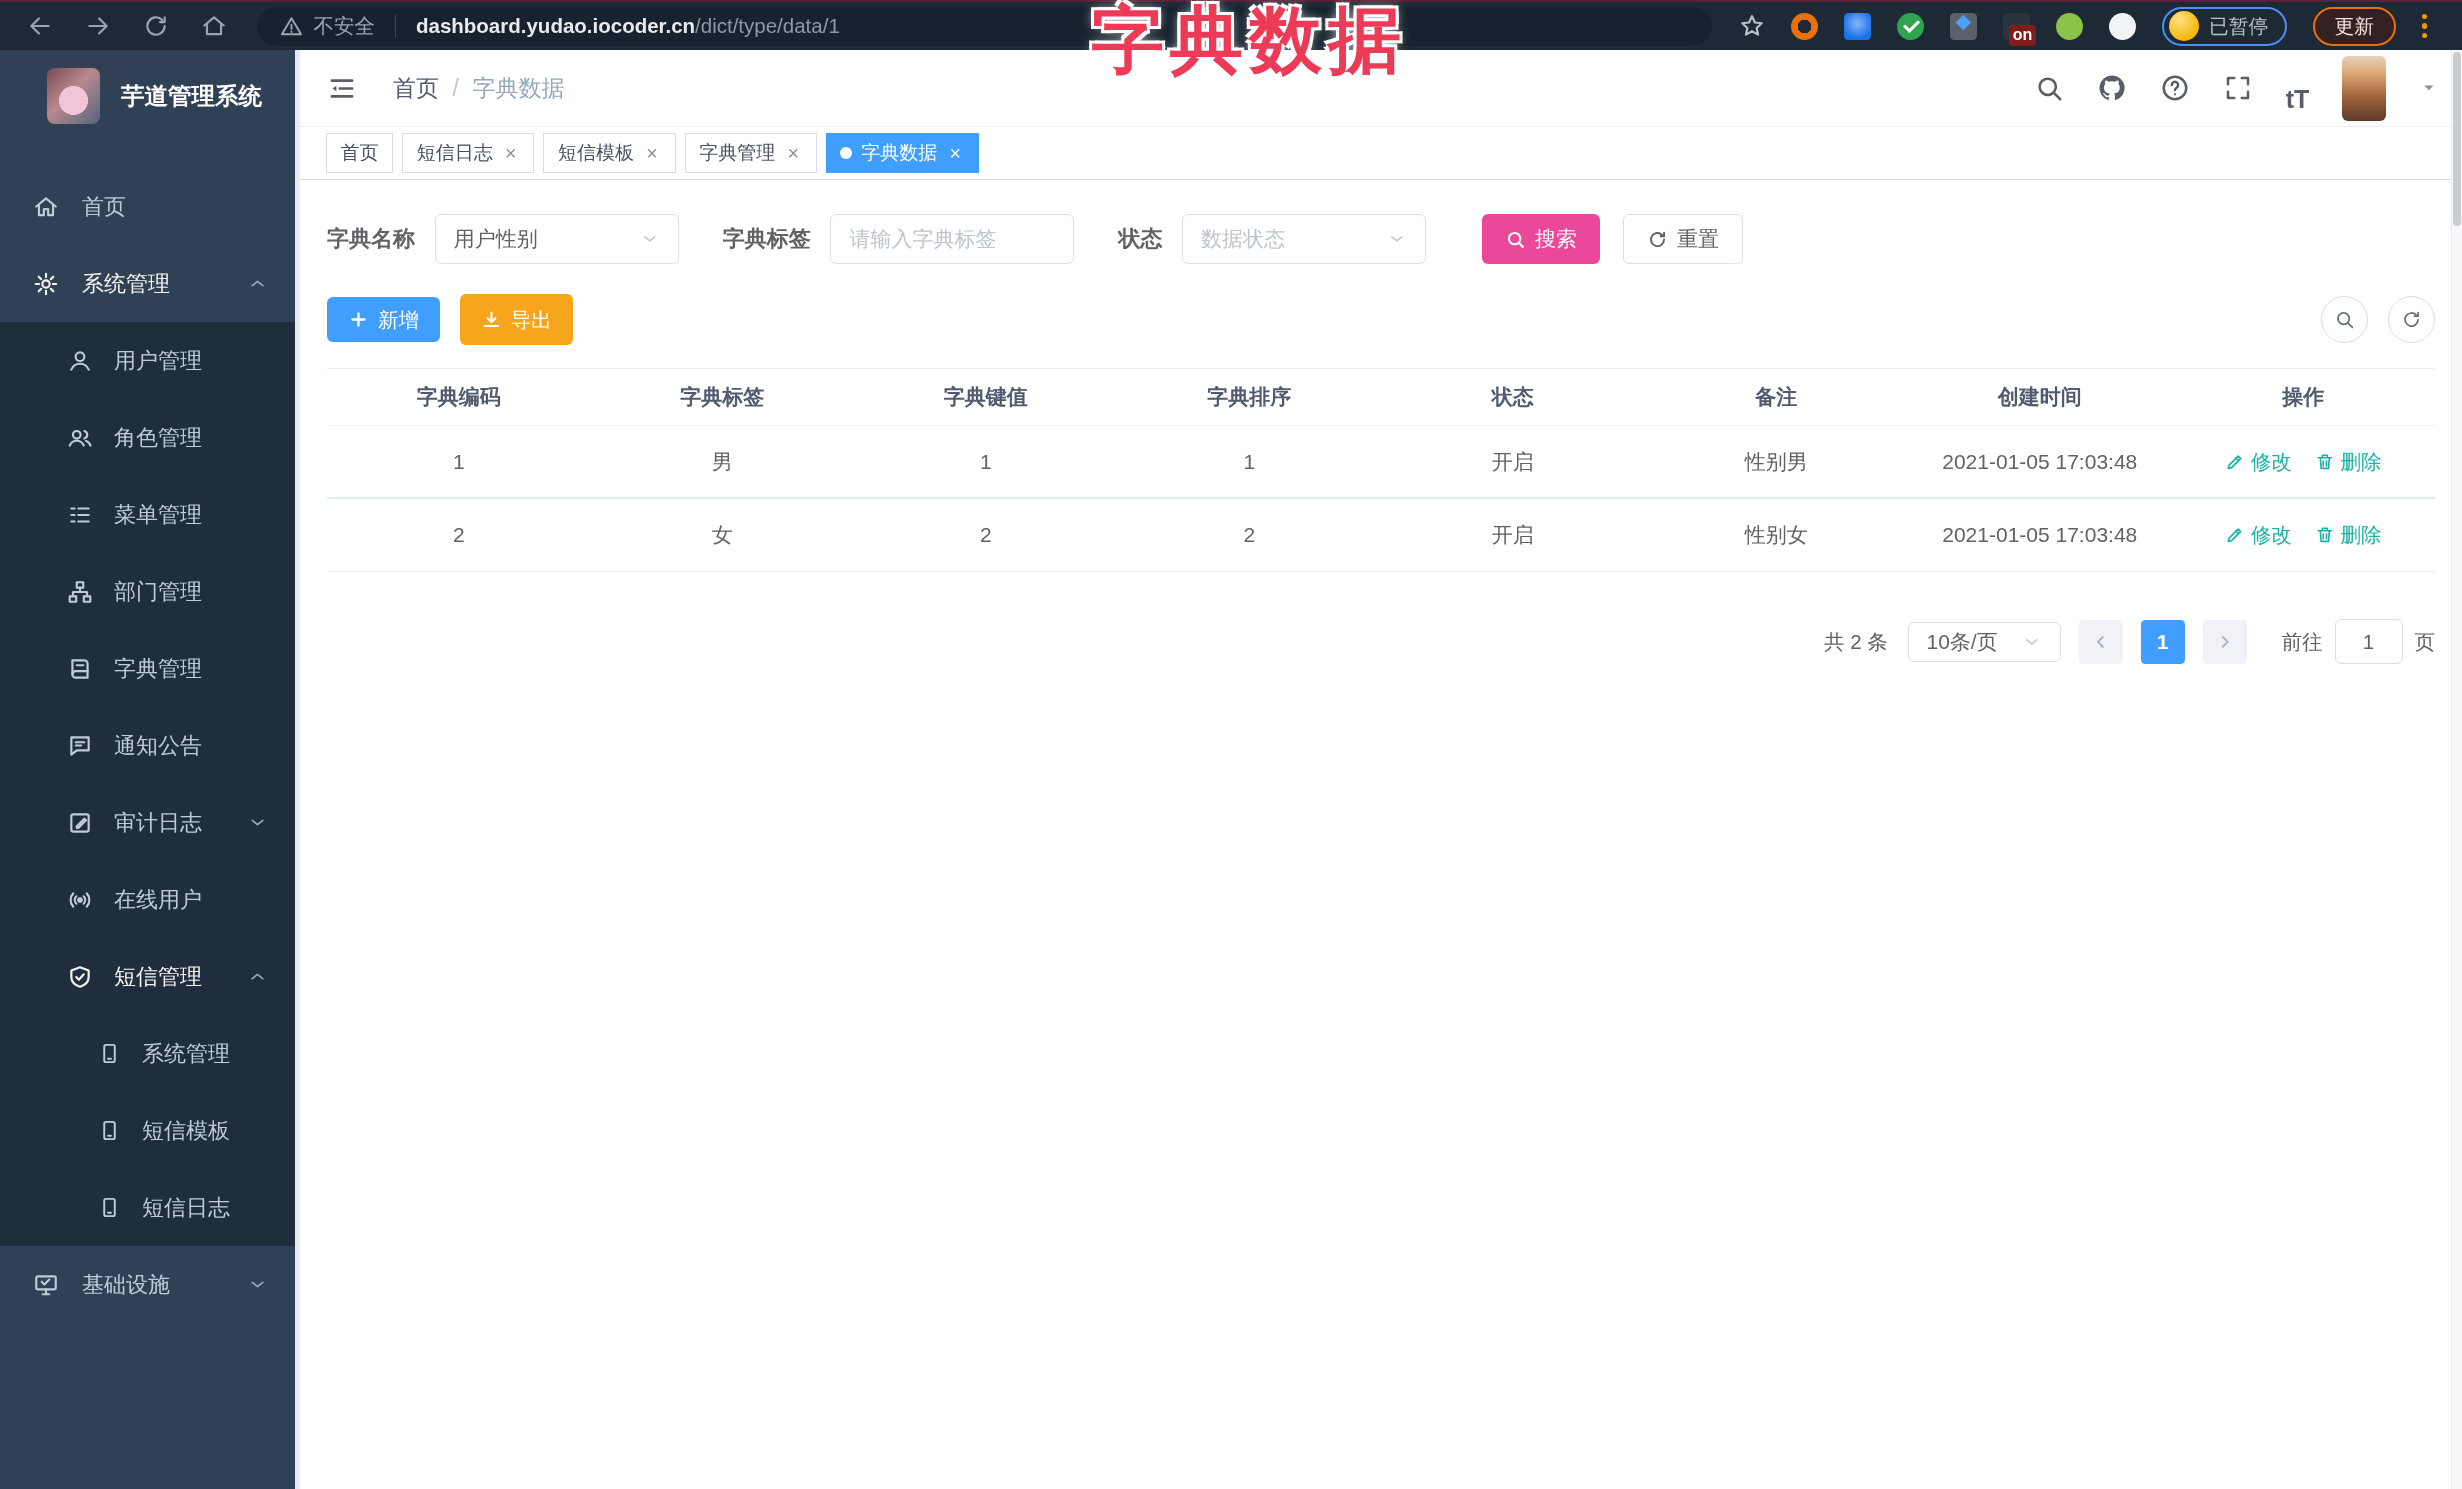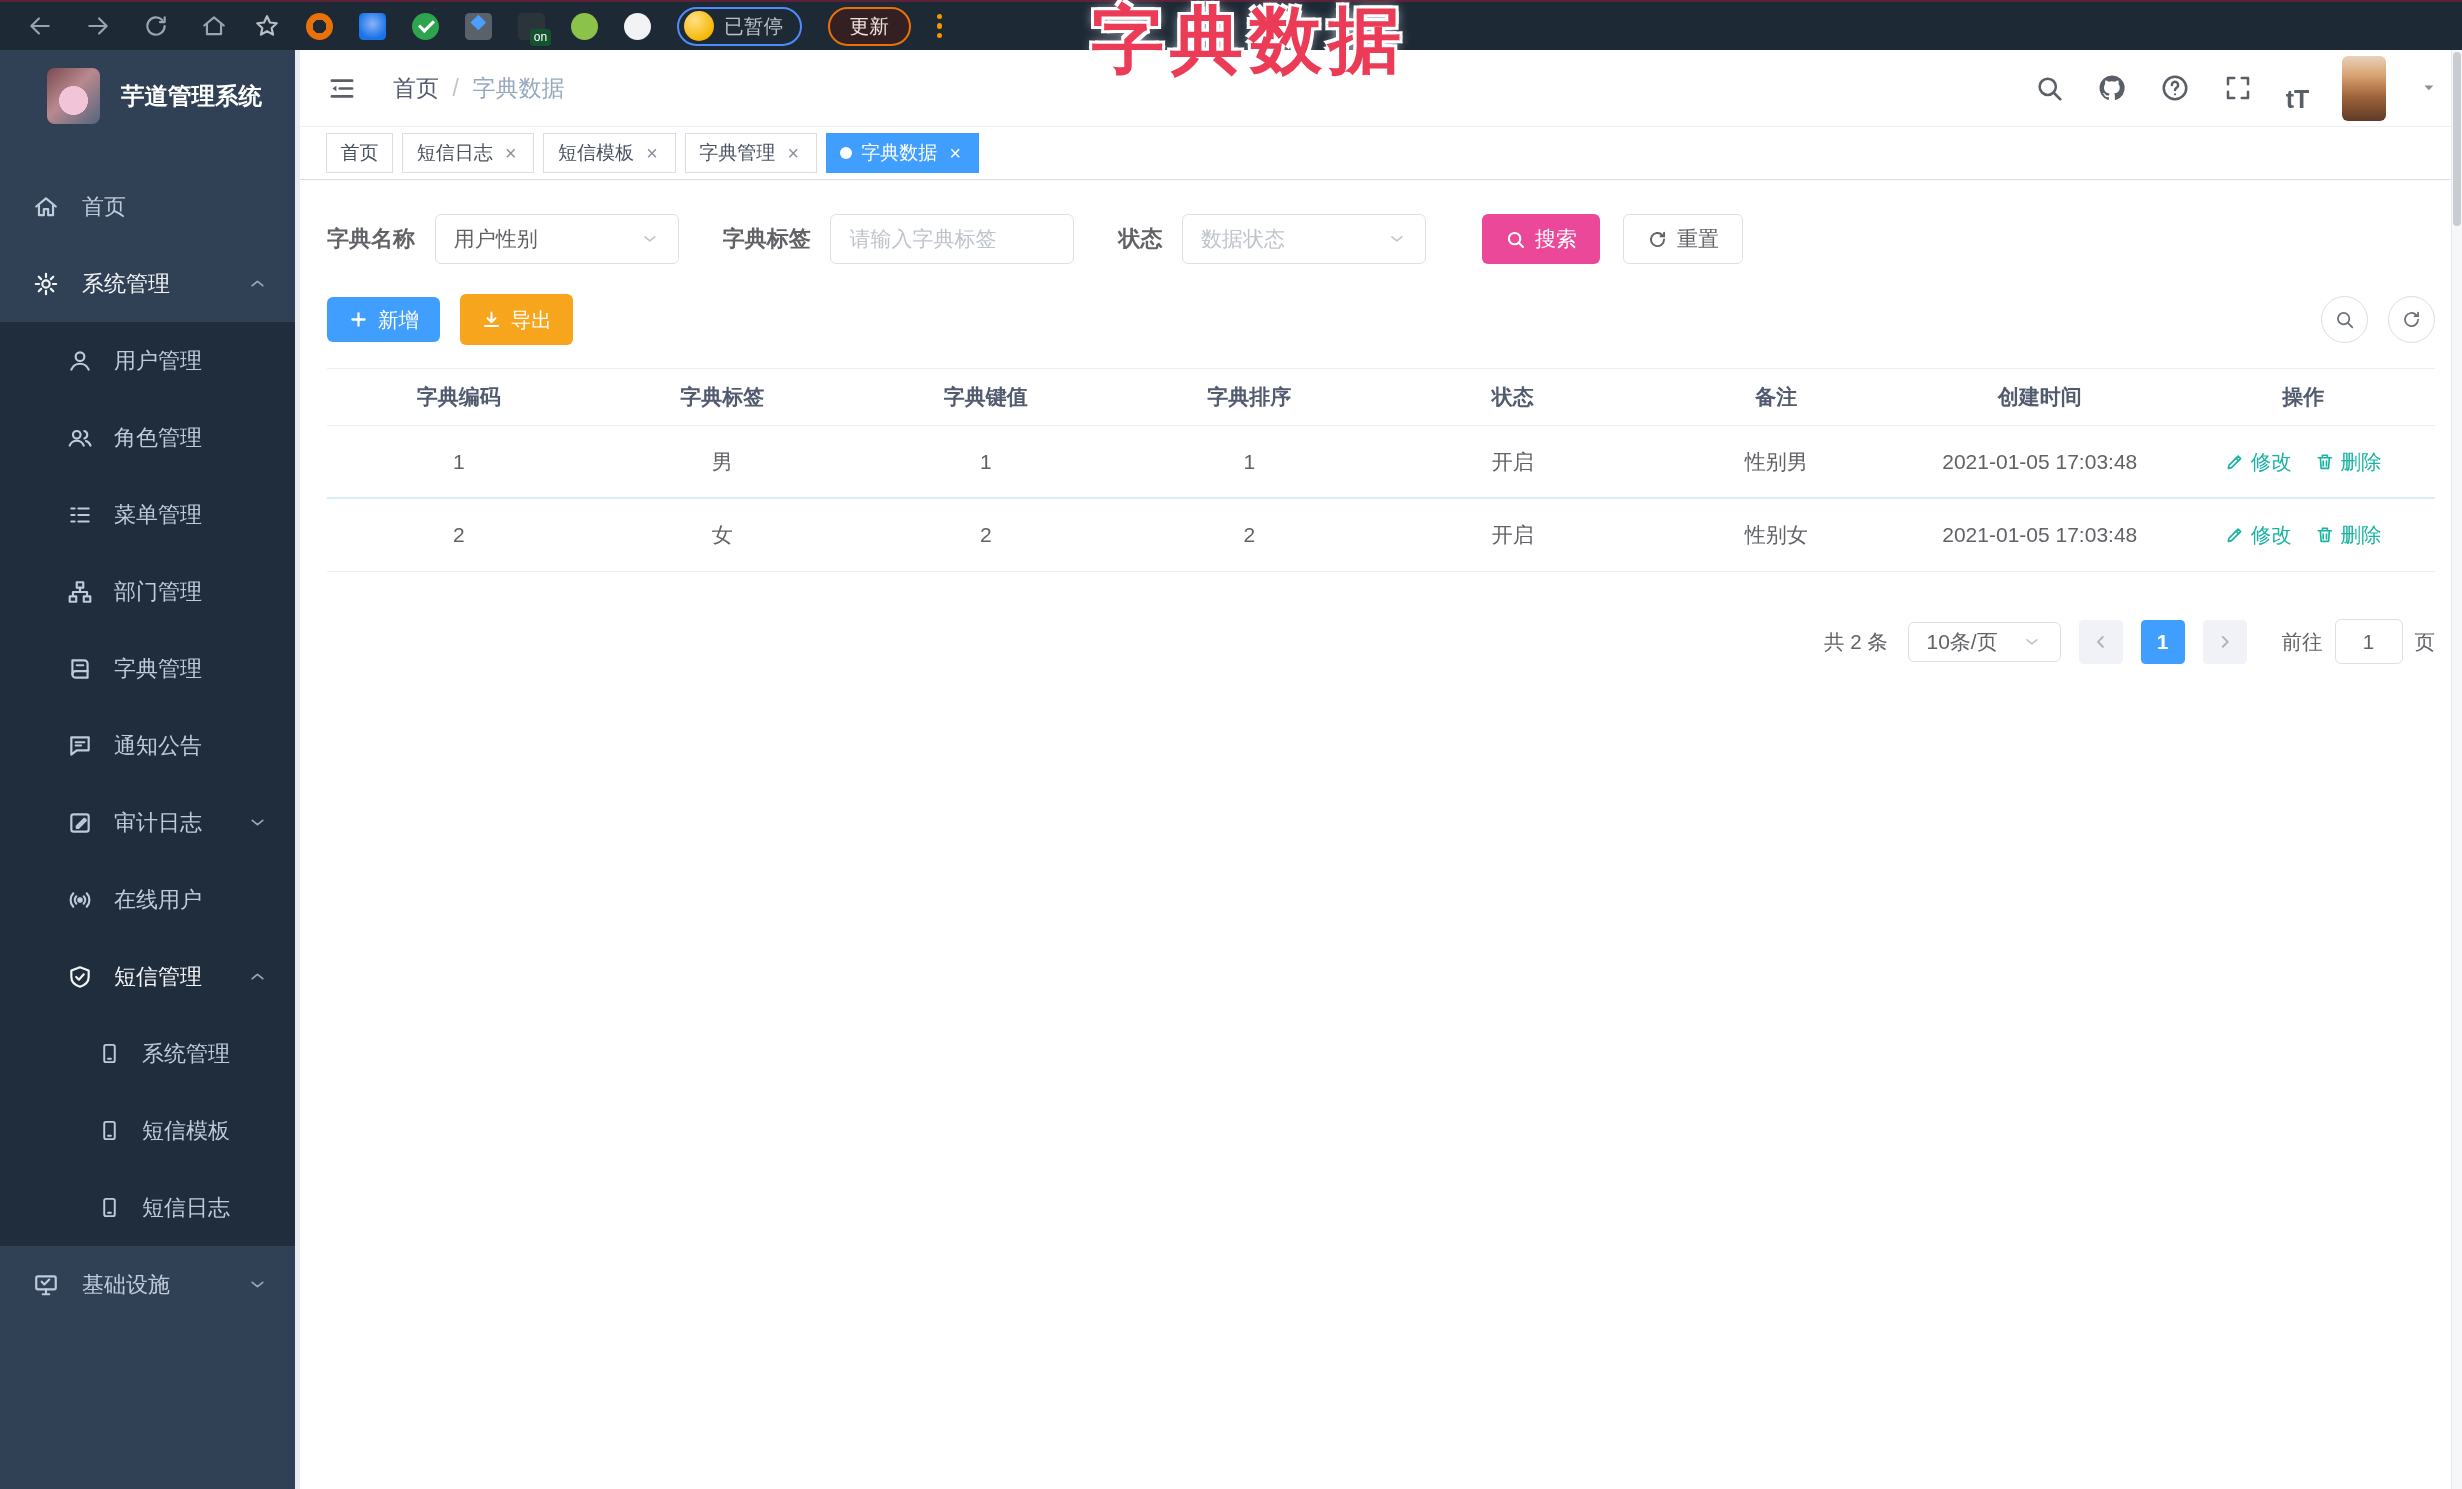--- a/index.html
+++ b/index.html
@@ -24,22 +24,22 @@
   .star-ic { width: 26px; height: 26px; color: #B7C0C8; }
   .ext { width: 27px; height: 27px; border-radius: 50%; position: relative; flex-shrink: 0; }
   .ext-ubuntu { background: radial-gradient(circle, transparent 0 35%, #E8710A 36%); }
   .ext-gem { background: radial-gradient(circle at 50% 40%, #8AB4F8, #1A73E8 70%); border-radius: 4.5px; }
   .ext-check { background: #2EA44F; }
   .ext-check::after { content: ""; position: absolute; left: 6.8px; top: 7.6px; width: 12px; height: 6px;
     border-left: 3px solid #fff; border-bottom: 3px solid #fff; transform: rotate(-45deg); }
   .ext-bars { background: #59626B; border-radius: 4.5px; }
   .ext-bars::after { content:""; position:absolute; left:7.6px; top:4.5px; width:10.6px; height:10.6px; background:#4D9FFF; transform:rotate(45deg); }
   .ext-dark { background: #2B333B; border-radius: 4.5px; }
-  .on-badge { position: absolute; right: -6px; bottom: -6px; background: #14532d; color: #fff;
-    font-size: 12px; padding: 1.5px 3.8px; border-radius: 3.8px; font-weight: normal; }
+  .on-badge { position: absolute; right: -6px; bottom: -6px; background: #7f1d1d; color: #fff;
+    font-size: 16px; padding: 1.5px 3.8px; border-radius: 3.8px; font-weight: bold; }
   .ext-leaf { background: #8BC34A; }
   .ext-paw { background: #F1F3F4; }
   .profile-pill { height: 39px; border: 2.3px solid #4E8CF9; border-radius: 21px; display: flex;
     align-items: center; padding: 0 16.7px 0 4.5px; gap: 10.6px; }
   .emoji-face { width: 30px; height: 30px; border-radius: 50%;
     background: radial-gradient(circle at 35% 30%, #FFE082, #F5B400 75%); }
   .paused-label { color: #BDC1C6; font-size: 19.7px; }
   .update-chip { height: 39px; border: 2.3px solid #E8710A; border-radius: 21px; background: #342023;
     color: #EFE3DC; font-size: 19.7px; display: flex; align-items: center; padding: 0 19.7px; }
   .kebab { display: flex; flex-direction: column; gap: 4.5px; margin-right: 15px; }
@@ -169,20 +169,30 @@
       </svg>
     <svg class="bic" viewBox="0 0 24 24" fill="none" stroke="currentColor" stroke-width="2" stroke-linecap="round" stroke-linejoin="round">
         <path d="M4 12h15M13 5l7 7-7 7"></path>
       </svg>
     <svg class="bic" viewBox="0 0 24 24" fill="none" stroke="currentColor" stroke-width="2" stroke-linecap="round" stroke-linejoin="round">
         <path d="M20 12a8 8 0 1 1-2.3-5.6M20 4v4.4h-4.4"></path>
       </svg>
     <svg class="bic" viewBox="0 0 24 24" fill="none" stroke="currentColor" stroke-width="2" stroke-linecap="round" stroke-linejoin="round">
         <path d="M3 11.5 12 4l9 7.5M5.5 10v9.5h13V10"></path>
       </svg>
+  </div>
+  <div class="url-pill">
+    <svg class="warn-ic" viewBox="0 0 24 24" fill="none" stroke="currentColor" stroke-width="2" stroke-linejoin="round">
+        <path d="M12 3.5 22 20H2z"></path>
+        <path d="M12 10v4.5M12 17.2v.6" stroke-linecap="round"></path>
+      </svg>
+    <span class="sec-label">不安全</span>
+    <span class="pill-div"></span>
+    <span class="url-host">dashboard.yudao.iocoder.cn</span>
+    <span class="url-path">/dict/type/data/1</span>
   </div>
   <div class="bright">
     <svg class="star-ic" viewBox="0 0 24 24" fill="none" stroke="currentColor" stroke-width="2" stroke-linejoin="round">
         <path d="M12 3l2.7 5.8 6.3.7-4.7 4.3 1.3 6.2L12 16.8 6.4 20l1.3-6.2L3 9.5l6.3-.7z"></path>
       </svg>
     <span class="ext ext-ubuntu"></span>
     <span class="ext ext-gem"></span>
     <span class="ext ext-check"></span>
     <span class="ext ext-bars"></span>
     <span class="ext ext-dark">

